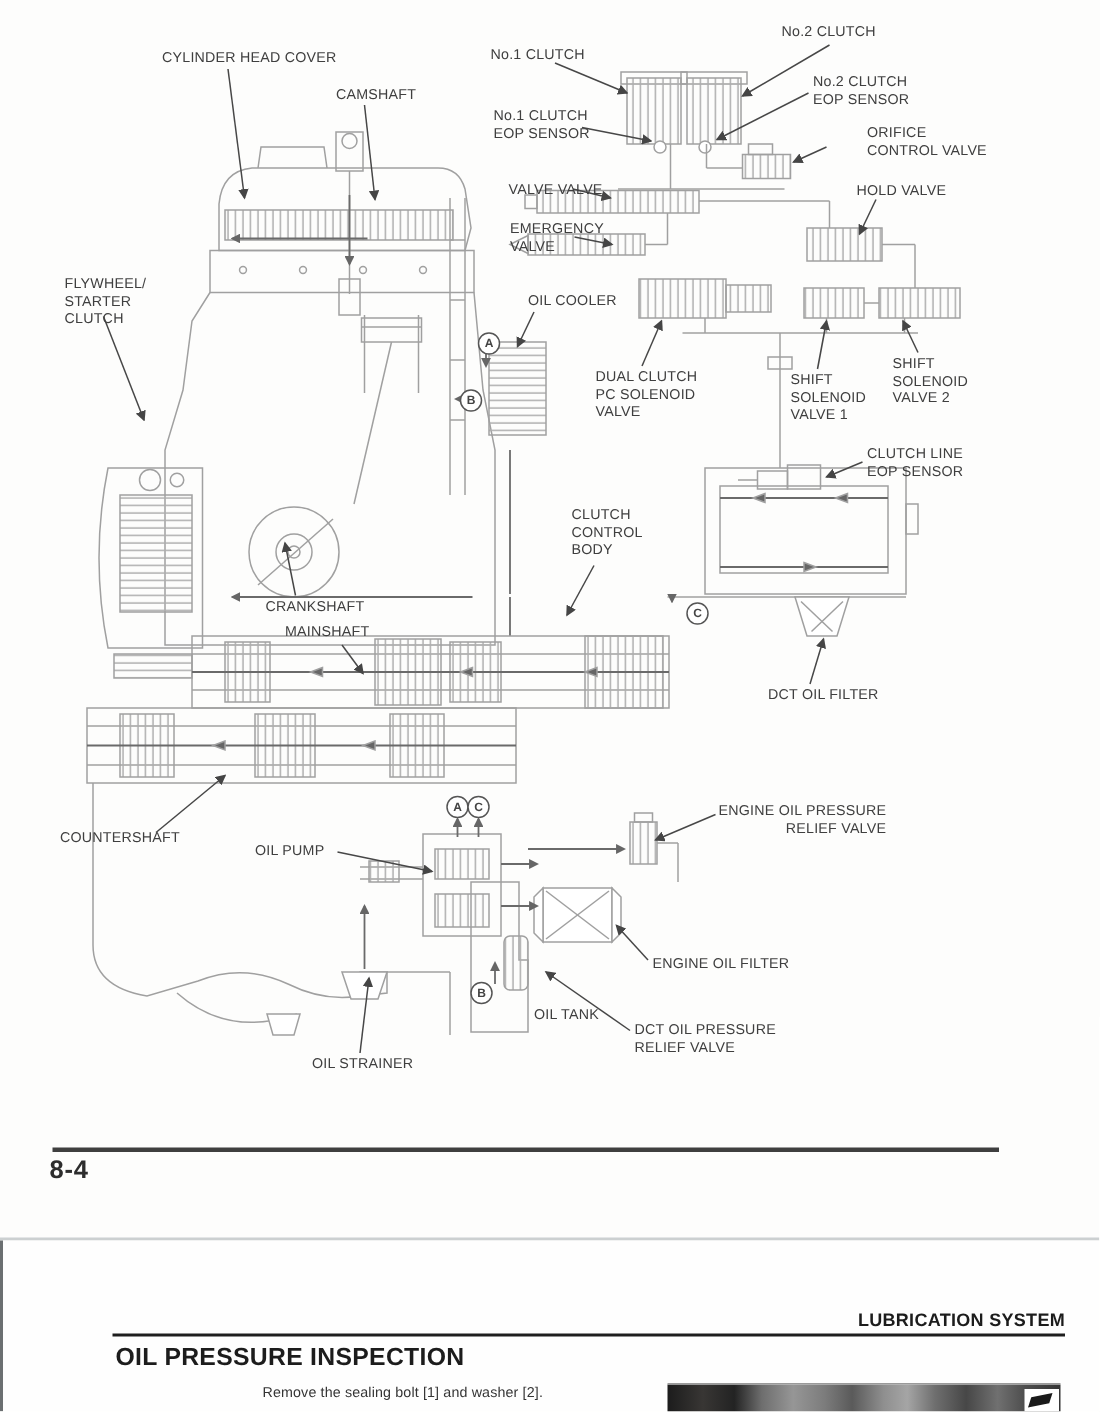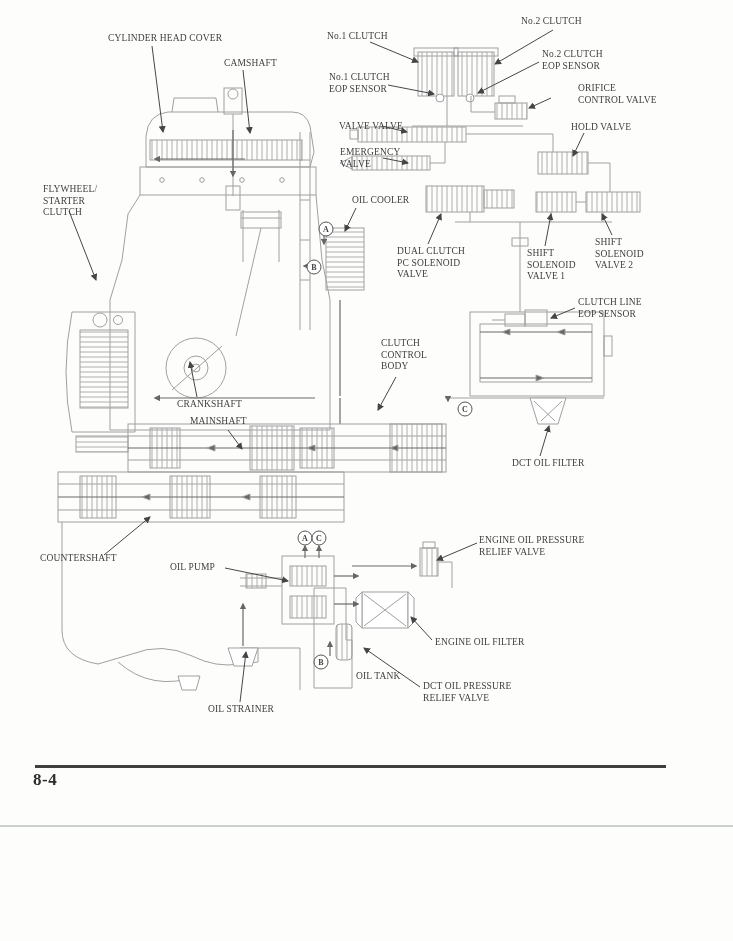--- a/index.html
+++ b/index.html
@@ -1,17 +1,17 @@
 <!DOCTYPE html>
 <html><head>
 <meta charset="utf-8">
 <style>
   html,body{margin:0;padding:0;background:#fff;}
   #stage{position:relative;width:733px;height:941px;background:#fdfdfc;overflow:hidden;
-         font-family:Liberation Serif, serif;}
+         font-family:Liberation Sans, sans-serif;}
   
   #page1{position:absolute;left:0;top:0;width:733px;height:826px;background:#fdfdfc;}
   #diagram{position:absolute;left:0;top:0;width:733px;height:760px;}
   #art{position:absolute;left:0;top:0;pointer-events:none;}
   .dlabel{position:absolute;font-size:9.5px;line-height:11.5px;color:#3f3f3f;
           letter-spacing:.15px;white-space:pre-line;}
   .cmark{position:absolute;width:13px;height:13px;border:1.2px solid #555;border-radius:50%;
          background:#fff;color:#444;font-size:8px;line-height:13px;font-weight:bold;
          text-align:center;transform:translate(-50%,-50%);}
   #footer-rule{position:absolute;left:35px;top:765px;width:631px;height:2.5px;background:#3f3f3f;}
@@ -298,21 +298,21 @@
           <div class="dlabel" style="left: 578px; top: 297px;">CLUTCH LINE
 EOP SENSOR</div>
           <div class="dlabel" style="left: 381px; top: 338px;">CLUTCH
 CONTROL
 BODY</div>
           <div class="dlabel" style="left: 177px; top: 399px;">CRANKSHAFT</div>
           <div class="dlabel" style="left: 190px; top: 416px;">MAINSHAFT</div>
           <div class="dlabel" style="left: 512px; top: 458px;">DCT OIL FILTER</div>
           <div class="dlabel" style="left: 40px; top: 553px;">COUNTERSHAFT</div>
           <div class="dlabel" style="left: 170px; top: 562px;">OIL PUMP</div>
-          <div class="dlabel" style="left: 479px; top: 535px;">ENGINE OIL PRESSURE
+          <div class="dlabel" style="left: 479px; top: 535px; text-align: right;">ENGINE OIL PRESSURE
 RELIEF VALVE</div>
           <div class="dlabel" style="left: 435px; top: 637px;">ENGINE OIL FILTER</div>
           <div class="dlabel" style="left: 356px; top: 671px;">OIL TANK</div>
           <div class="dlabel" style="left: 423px; top: 681px;">DCT OIL PRESSURE
 RELIEF VALVE</div>
           <div class="dlabel" style="left: 208px; top: 704px;">OIL STRAINER</div>
         </div>
       <div id="markers-layer">
           <div class="cmark" style="left: 326px; top: 229px;">A</div>
           <div class="cmark" style="left: 314px; top: 267px;">B</div>
@@ -322,13 +322,25 @@
           <div class="cmark" style="left: 321px; top: 662px;">B</div>
         </div>
     </div>
 
     <div id="footer-rule"></div>
     <div id="page-number">8-4</div>
   </div>
 
   <div id="page-sep"></div>
 
+  <div id="page2">
+    <div id="page2-edge"></div>
+    <div id="section-title">LUBRICATION SYSTEM</div>
+    <div id="section-rule"></div>
+    <div id="page2-heading">OIL PRESSURE INSPECTION</div>
+    <div id="body-text">Remove the sealing bolt [1] and washer [2].</div>
+    <div id="photo">
+      <div id="photo-inset">
+        <div class="glyph"></div>
+      </div>
+    </div>
+  </div>
 </div>
 
 </body></html>

